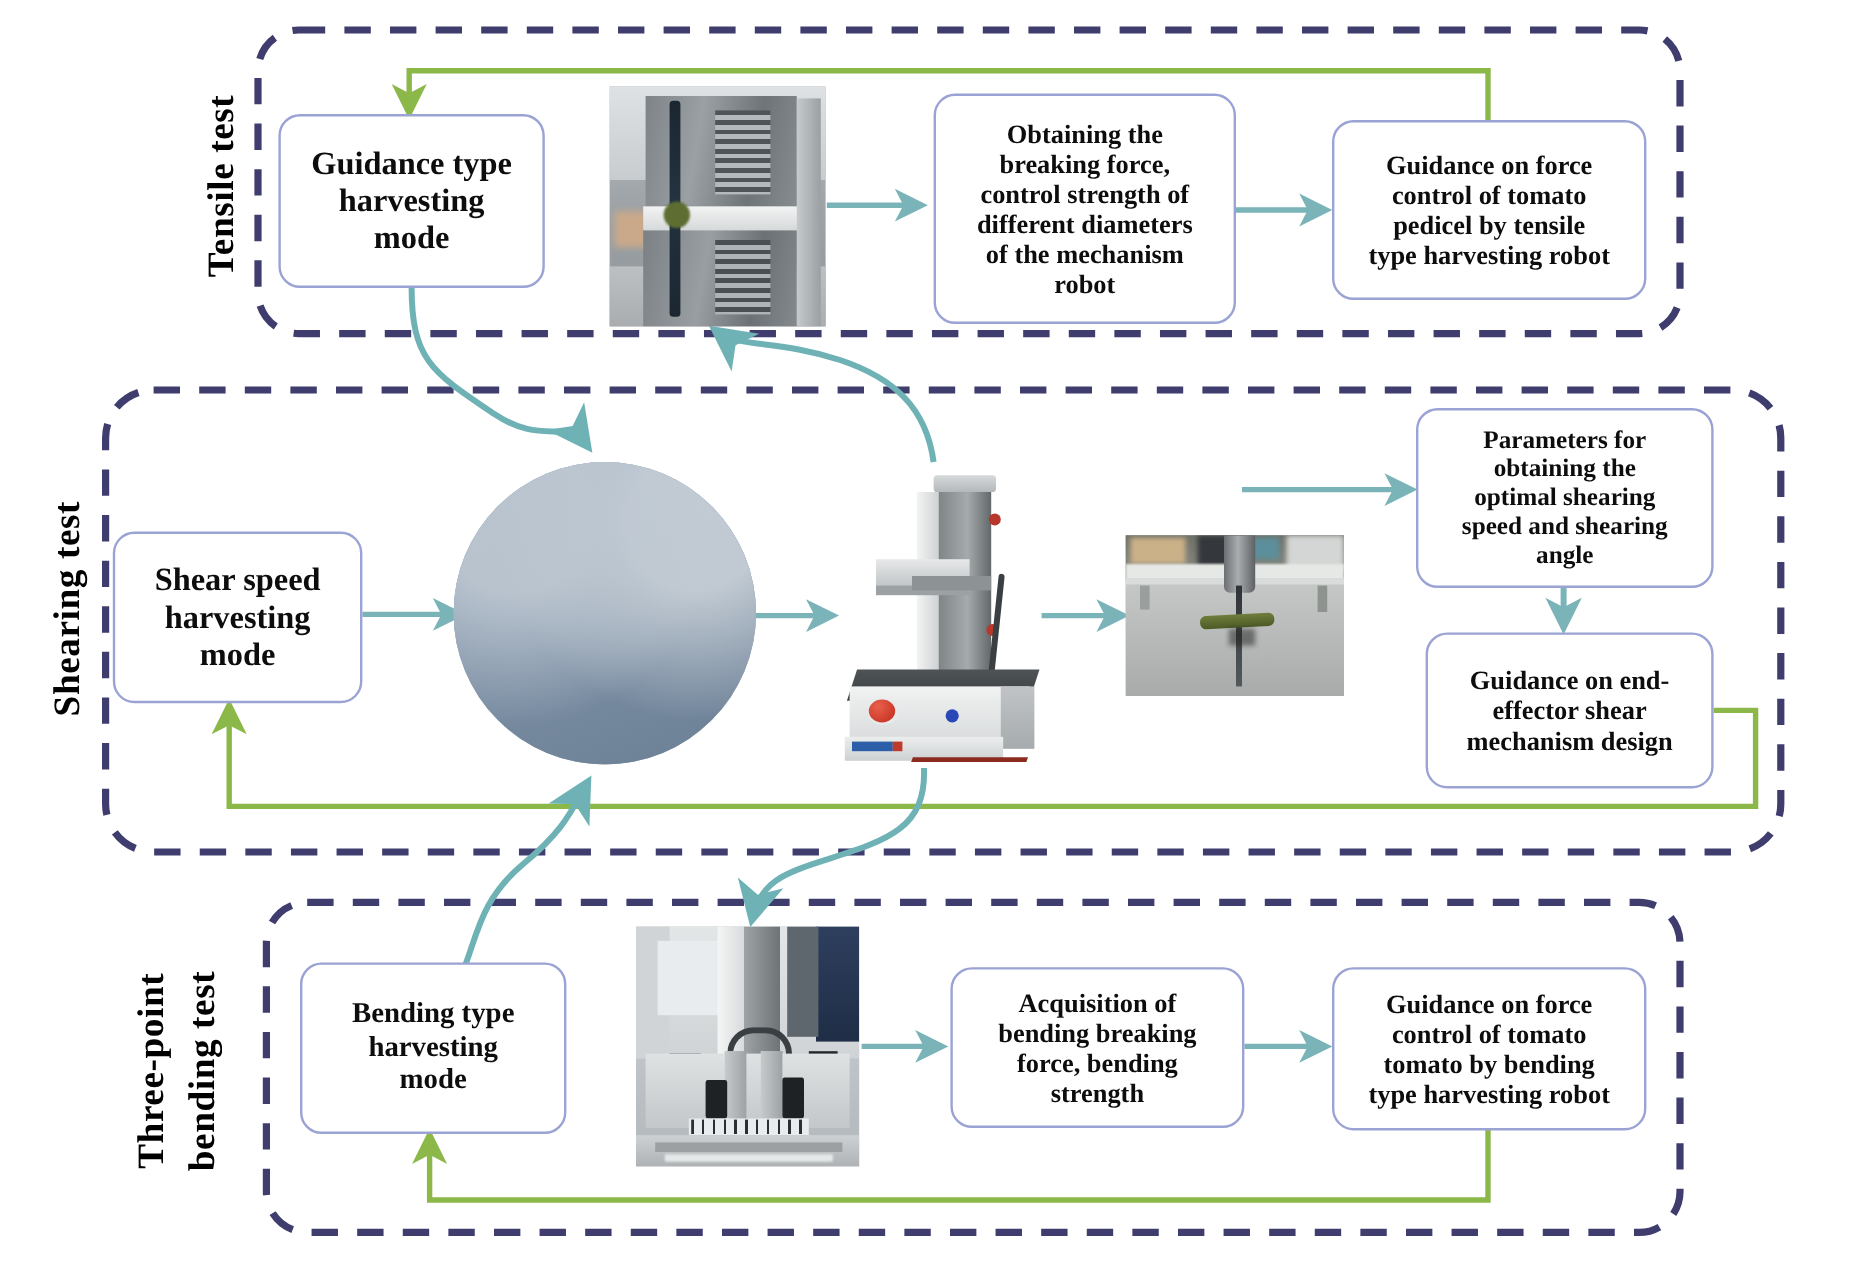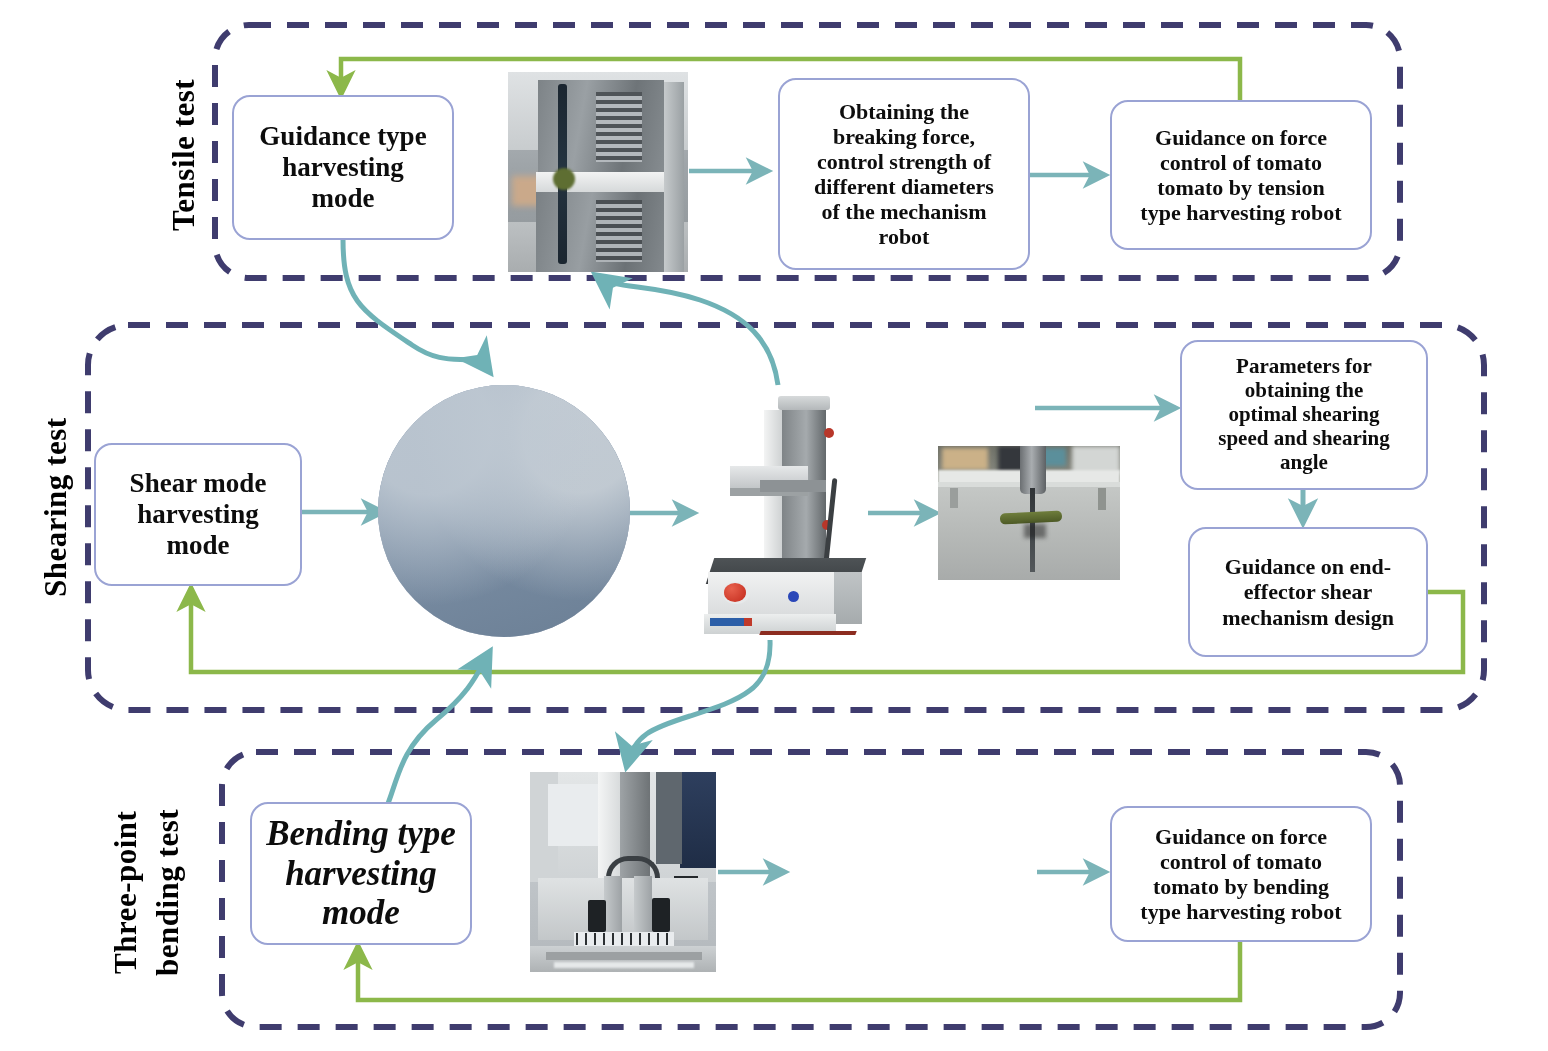--- a/index.html
+++ b/index.html
@@ -168,28 +168,28 @@
       <span>different diameters</span>
       <span>of the mechanism</span>
       <span>robot</span>
     </div>
   </div>
 
   <div class="node" style="left:1110px;top:100px;width:262px;height:150px;font-size:22px;">
     <div>
       <span>Guidance on force</span>
       <span>control of tomato</span>
-      <span>tomato by tension</span>
+      <span>pedicel by tensile</span>
       <span>type harvesting robot</span>
     </div>
   </div>
 
   <div class="node" style="left:94px;top:443px;width:208px;height:143px;font-size:27px;">
     <div>
-      <span>Shear mode</span>
+      <span>Shear speed</span>
       <span>harvesting</span>
       <span>mode</span>
     </div>
   </div>
 
   <div class="tomato" style="left:378px;top:385px;width:252px;height:252px;">
 
     <div class="lay" style="left:0;top:0;width:252px;height:252px;
          background:
            radial-gradient(ellipse at 20% 18%, rgba(190,200,210,.9) 0 22%, rgba(0,0,0,0) 60%),
@@ -274,21 +274,21 @@
   <div class="node" style="left:1180px;top:340px;width:248px;height:150px;font-size:21px;">
     <div>
       <span>Parameters for</span>
       <span>obtaining the</span>
       <span>optimal shearing</span>
       <span>speed and shearing</span>
       <span>angle</span>
     </div>
   </div>
 
-  <div class="node" style="left:250px;top:802px;width:222px;height:143px;font-size:35px;font-style:italic;">
+  <div class="node" style="left:250px;top:802px;width:222px;height:143px;font-size:24px;">
     <div>
       <span>Bending type</span>
       <span>harvesting</span>
       <span>mode</span>
     </div>
   </div>
 
   <div class="photo ph-bend" style="left:530px;top:772px;width:186px;height:200px;">
 
     <div class="lay" style="left:0;top:0;width:186px;height:110px;background:linear-gradient(180deg,#e3e6e7,#cfd3d5);"></div>
@@ -318,20 +318,28 @@
 
     <div class="lay" style="left:44px;top:160px;width:100px;height:14px;background:#e9ecee;"></div>
     <div class="lay" style="left:46px;top:161px;width:96px;height:12px;
          background:repeating-linear-gradient(90deg,#2b2f32 0 2px, rgba(0,0,0,0) 2px 9px);"></div>
 
     <div class="lay" style="left:0;top:174px;width:186px;height:26px;background:linear-gradient(180deg,#cdd1d3,#aeb2b4);"></div>
     <div class="lay" style="left:16px;top:180px;width:156px;height:8px;background:#9ca0a2;"></div>
     <div class="lay" style="left:24px;top:190px;width:140px;height:6px;background:#e6e9ea;filter:blur(1px);"></div>
   </div>
 
+  <div class="node" style="left:792px;top:806px;width:245px;height:134px;font-size:22px;">
+    <div>
+      <span>Acquisition of</span>
+      <span>bending breaking</span>
+      <span>force, bending</span>
+      <span>strength</span>
+    </div>
+  </div>
 
   <div class="node" style="left:1110px;top:806px;width:262px;height:136px;font-size:22px;">
     <div>
       <span>Guidance on force</span>
       <span>control of tomato</span>
       <span>tomato by bending</span>
       <span>type harvesting robot</span>
     </div>
   </div>
 

